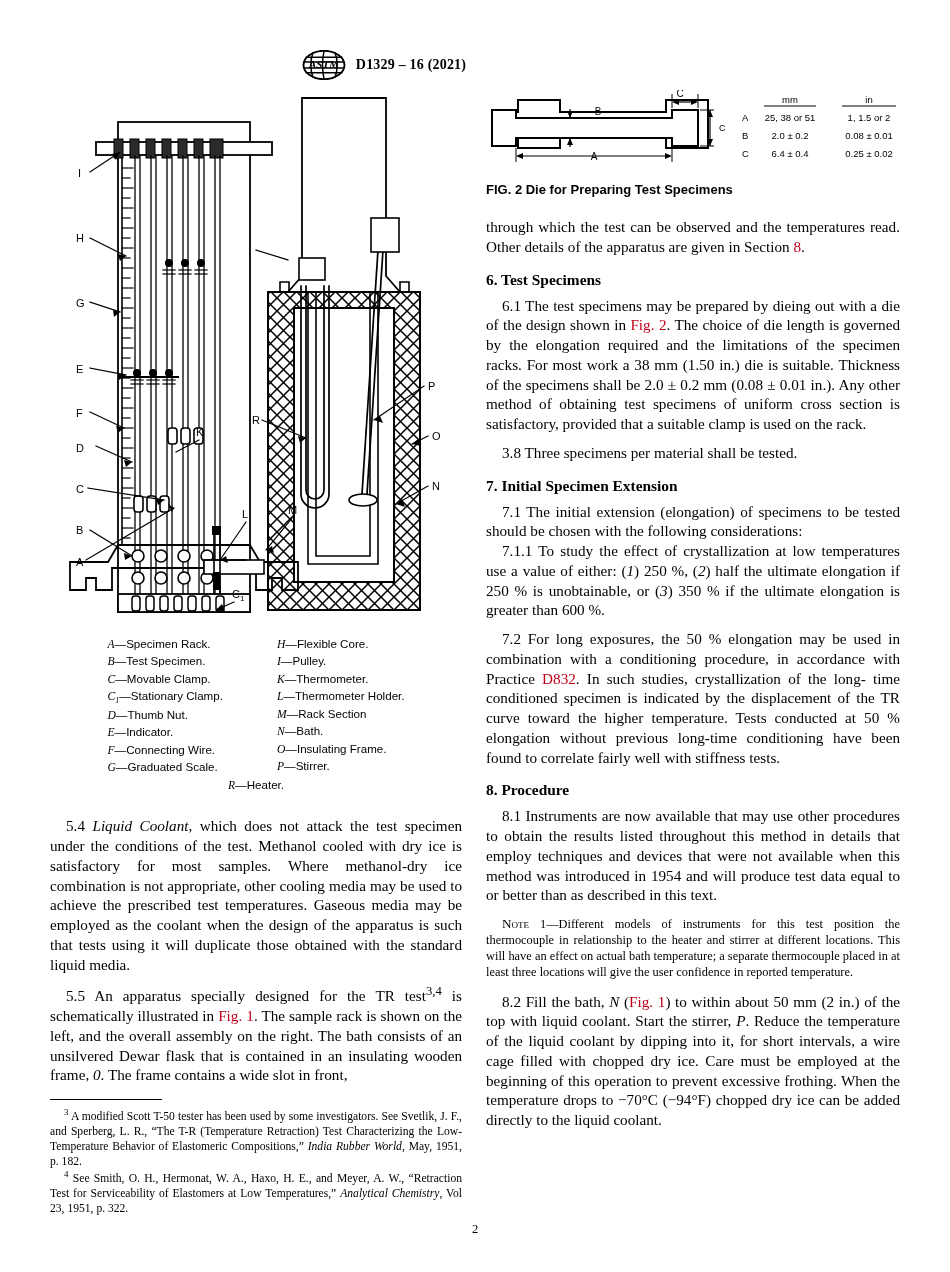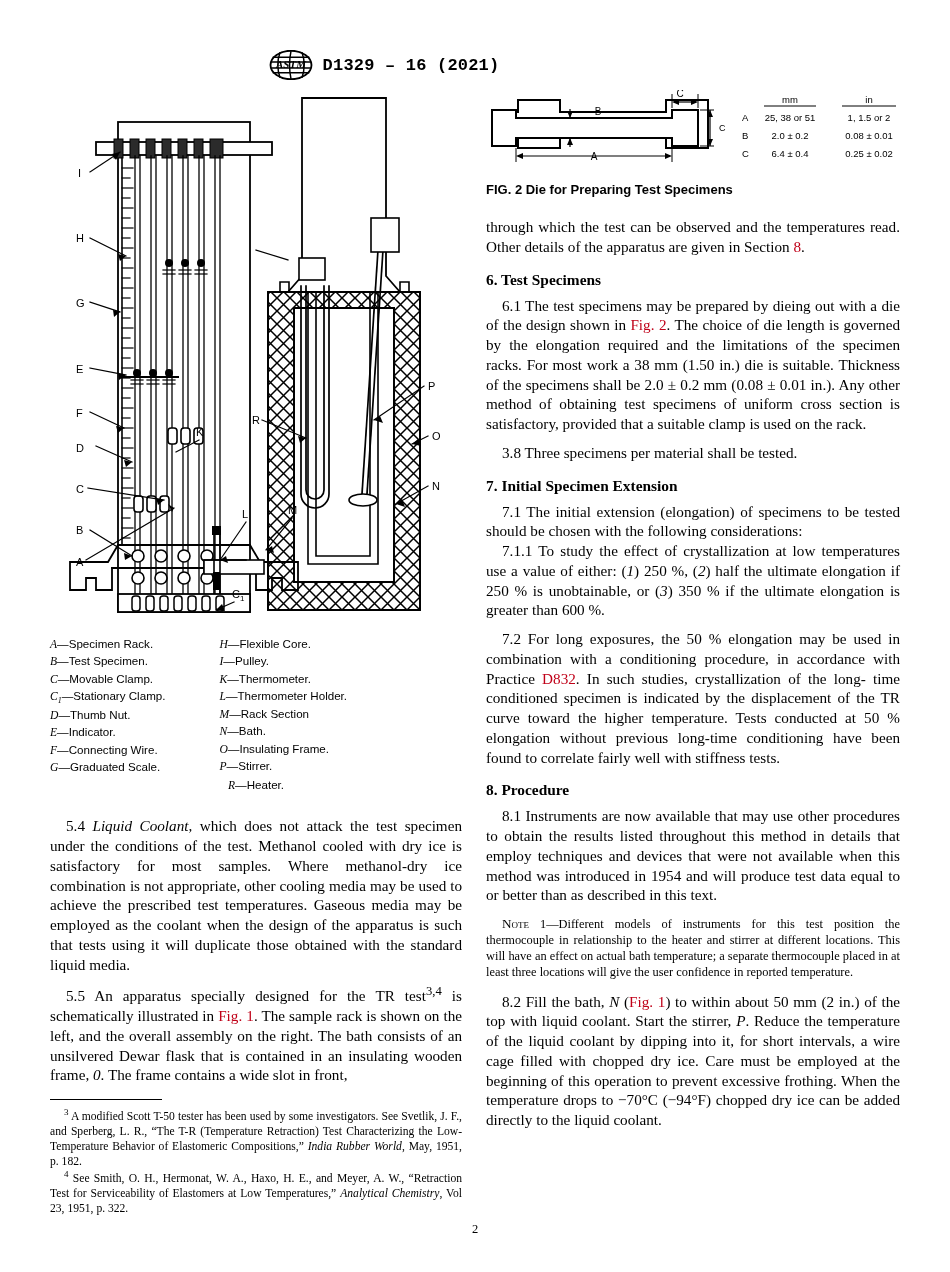--- a/index.html
+++ b/index.html
@@ -22,23 +22,23 @@
     top: 50px;
     left: 0;
     width: 768px;
     display: flex;
     align-items: center;
     justify-content: center;
     gap: 10px;
   }
   .astm-logo { width: 44px; height: 30px; display:block; }
   .header-title {
-    font-family: Liberation Mono, monospace;
+    font-family: Liberation Serif, serif;
     font-weight: bold;
-    font-size: 17px;
+    font-size: 14px;
     letter-spacing: 0.2px;
   }
 
   
   .col-left {
     position: absolute;
     left: 50px;
     top: 90px;
     width: 412px;
   }
@@ -98,21 +98,21 @@
 
   
   .fig1-wrap { position: relative; width: 412px; }
   .fig1-art { display:block; margin: 0 auto; }
   .fig1-legend {
     margin-top: 6px;
     font-family: "Liberation Sans", sans-serif;
     font-size: 11.6px;
     line-height: 1.42;
   }
-  .legend-cols { display: flex; gap: 54px; }
+  .legend-cols { display: flex; justify-content: center; gap: 54px; }
   .legend-col { white-space: nowrap; }
   .legend-center { text-align: center; margin-top: 0px; }
   .legend-key { font-family: "Liberation Serif", serif; font-style: italic; }
   .legend-key sub { font-size: 8px; }
   .fig-caption {
     margin-top: 9px;
     text-align: center;
     font-family: "Liberation Sans", sans-serif;
     font-weight: bold;
     font-size: 13px;

